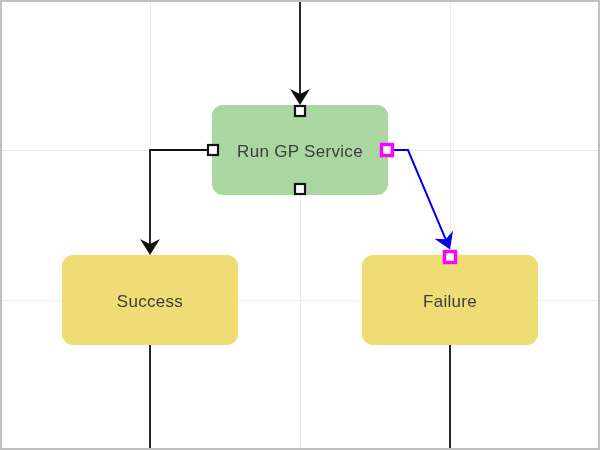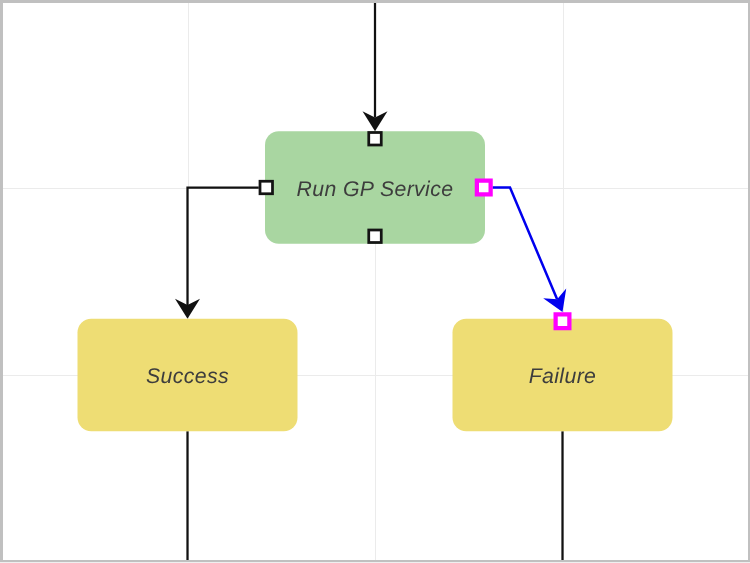--- a/index.html
+++ b/index.html
@@ -3,21 +3,20 @@
 <meta charset="utf-8">
 <style>
   html, body { margin: 0; padding: 0; background: #ffffff; }
   .stage {
     position: relative;
     width: 600px;
     height: 450px;
     font-family: "Liberation Sans", sans-serif;
     overflow: hidden;
     background: #ffffff;
-    font-style: italic;
   }
   svg { display: block; }
   .node-label {
     font-family: "Liberation Sans", sans-serif;
     font-size: 17px;
     letter-spacing: 0.3px;
     text-anchor: middle;
     dominant-baseline: central;
   }
   .connector { fill: none; stroke-width: 1.8px; }

